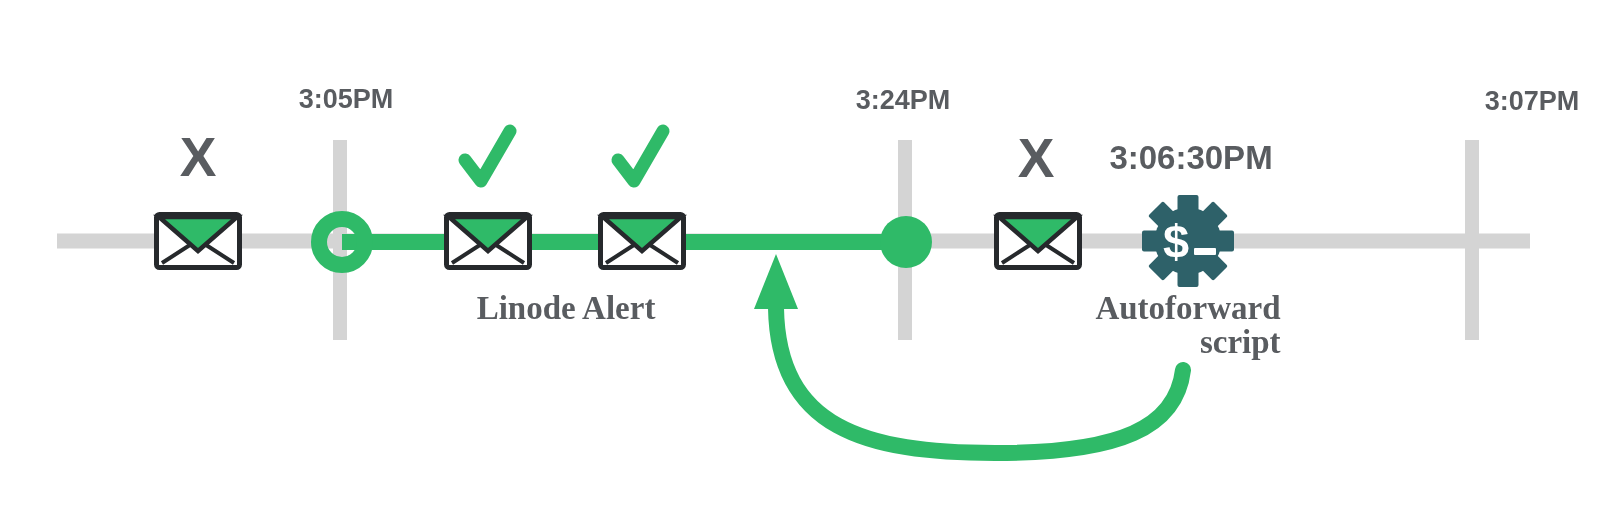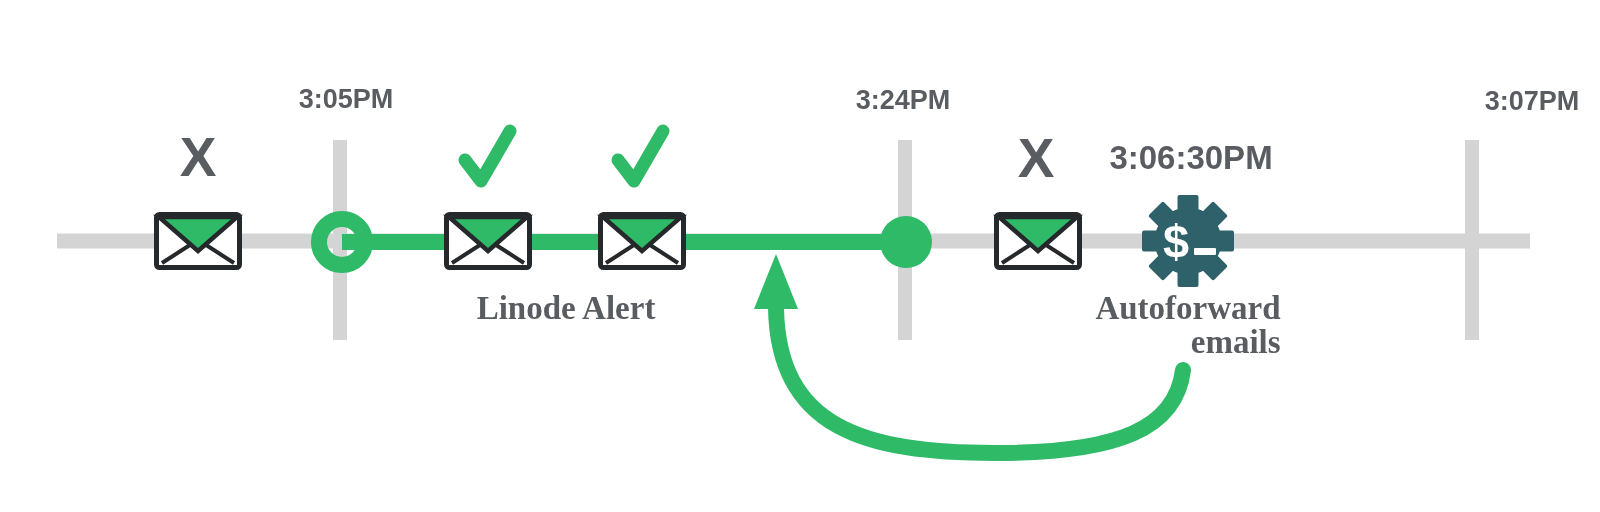--- a/index.html
+++ b/index.html
@@ -90,16 +90,16 @@
 
   <div class="lbl xmark" style="left:198px;top:132px;">X</div>
   <div class="lbl xmark" style="left:1036px;top:133px;">X</div>
 
   <div class="lbl caption" style="left:566px;top:291px;">
     <div>Linode Alert</div>
   </div>
 
   <div class="lbl caption" style="left:1188px;top:291px;text-align:right;">
     <div>Autoforward</div>
-    <div>emails</div>
+    <div>script</div>
   </div>
 
 </div>
 
 </body></html>

